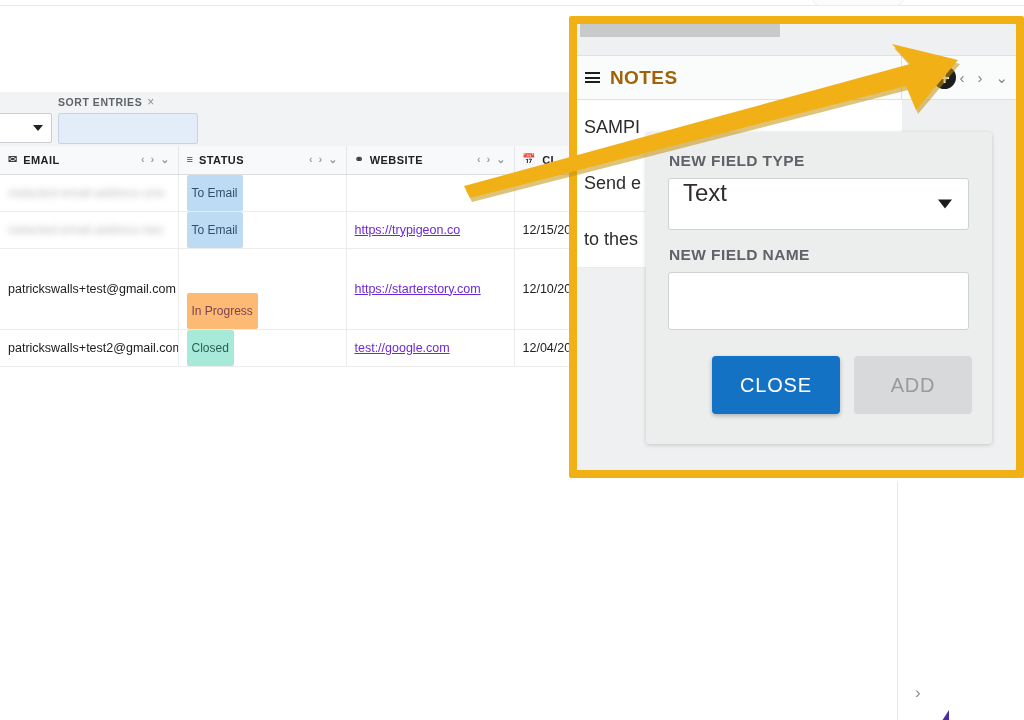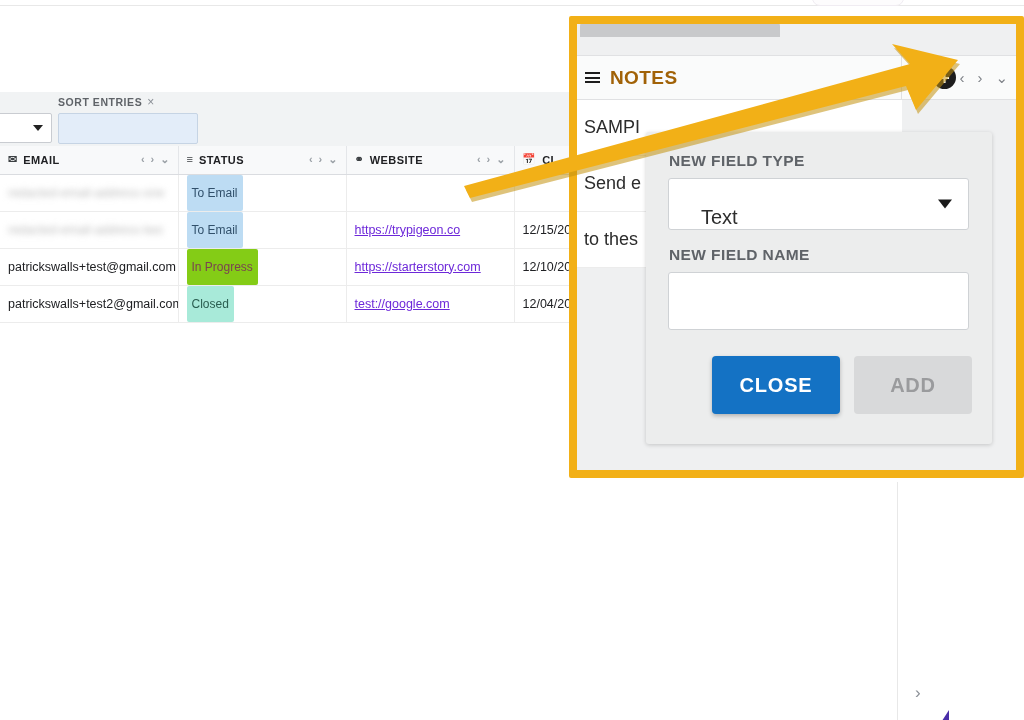--- a/index.html
+++ b/index.html
@@ -75,21 +75,21 @@
   .table tr:first-child td { border-top: none; }
   .blurred {
     display: inline-block; color: #bdbdbd;
     filter: blur(3.4px); user-select: none;
   }
   .badge {
     display: inline-block; padding: 10px 5px; border-radius: 2px;
     font-size: 12px; line-height: 16px;
   }
   .badge-toemail   { background: #bddcf3; color: #31506b; }
-  .badge-inprogress{ background: #84cc16; color: #7a4450; }
+  .badge-inprogress{ background: #fdba74; color: #7a4450; margin-top: 44px; }
   .badge-closed    { background: #a8ead9; color: #2a5e50; }
   .link { color: #6d28d9; text-decoration: underline; font-size: 12.5px; }
 
   
   .right-pane {
     position: absolute; left: 572px; top: 18px; width: 452px; height: 460px;
     background: #eff0f1;
   }
   .pane-tab {
     position: absolute; left: 8px; top: 3px; width: 200px; height: 16px;
@@ -144,40 +144,40 @@
     box-shadow: 0 1px 4px rgba(0,0,0,.18);
   }
   .modal-label {
     font-size: 15.5px; font-weight: bold; letter-spacing: .4px;
     color: #5f6368; text-transform: uppercase;
   }
   .field-type-label { position: absolute; left: 23px; top: 20px; }
   .field-type-select {
     position: absolute; left: 22px; top: 46px; width: 301px; height: 52px;
     background: #fff; border: 1px solid #cfd2d5; border-radius: 3px;
-    display: flex; align-items: flex-end; padding: 0 32px;
-    font-size: 20px; color: #2d2d2d; cursor: pointer;
+    display: flex; align-items: flex-start; padding: 0 14px;
+    font-size: 24px; color: #2d2d2d; cursor: pointer;
   }
   .fts-caret {
     position: absolute; right: 16px; top: 50%; transform: translateY(-50%);
     width: 0; height: 0; border-left: 7px solid transparent;
     border-right: 7px solid transparent; border-top: 9px solid #1a1a1a;
   }
   .field-name-label { position: absolute; left: 23px; top: 114px; }
   .field-name-input {
     position: absolute; left: 22px; top: 140px; width: 301px; height: 58px;
     background: #fff; border: 1px solid #cfd2d5; border-radius: 3px;
     font-size: 20px; color: #2d2d2d; padding: 0 14px; outline: none;
     font-family: "Liberation Sans", sans-serif;
   }
   .modal-btn {
     position: absolute; top: 224px; height: 58px;
     border: none; border-radius: 4px; cursor: pointer;
     font-family: "Liberation Sans", sans-serif;
-    font-size: 20px; font-weight: bold; letter-spacing: .8px;
+    font-size: 20px; font-weight: normal; letter-spacing: .8px;
   }
   .btn-close {
     left: 66px; width: 128px; background: #1472c4; color: #fff;
     box-shadow: 0 2px 4px rgba(0,0,0,.25);
   }
   .btn-add {
     left: 208px; width: 118px; background: #d8d9da; color: #9a9b9d;
   }
 
   

